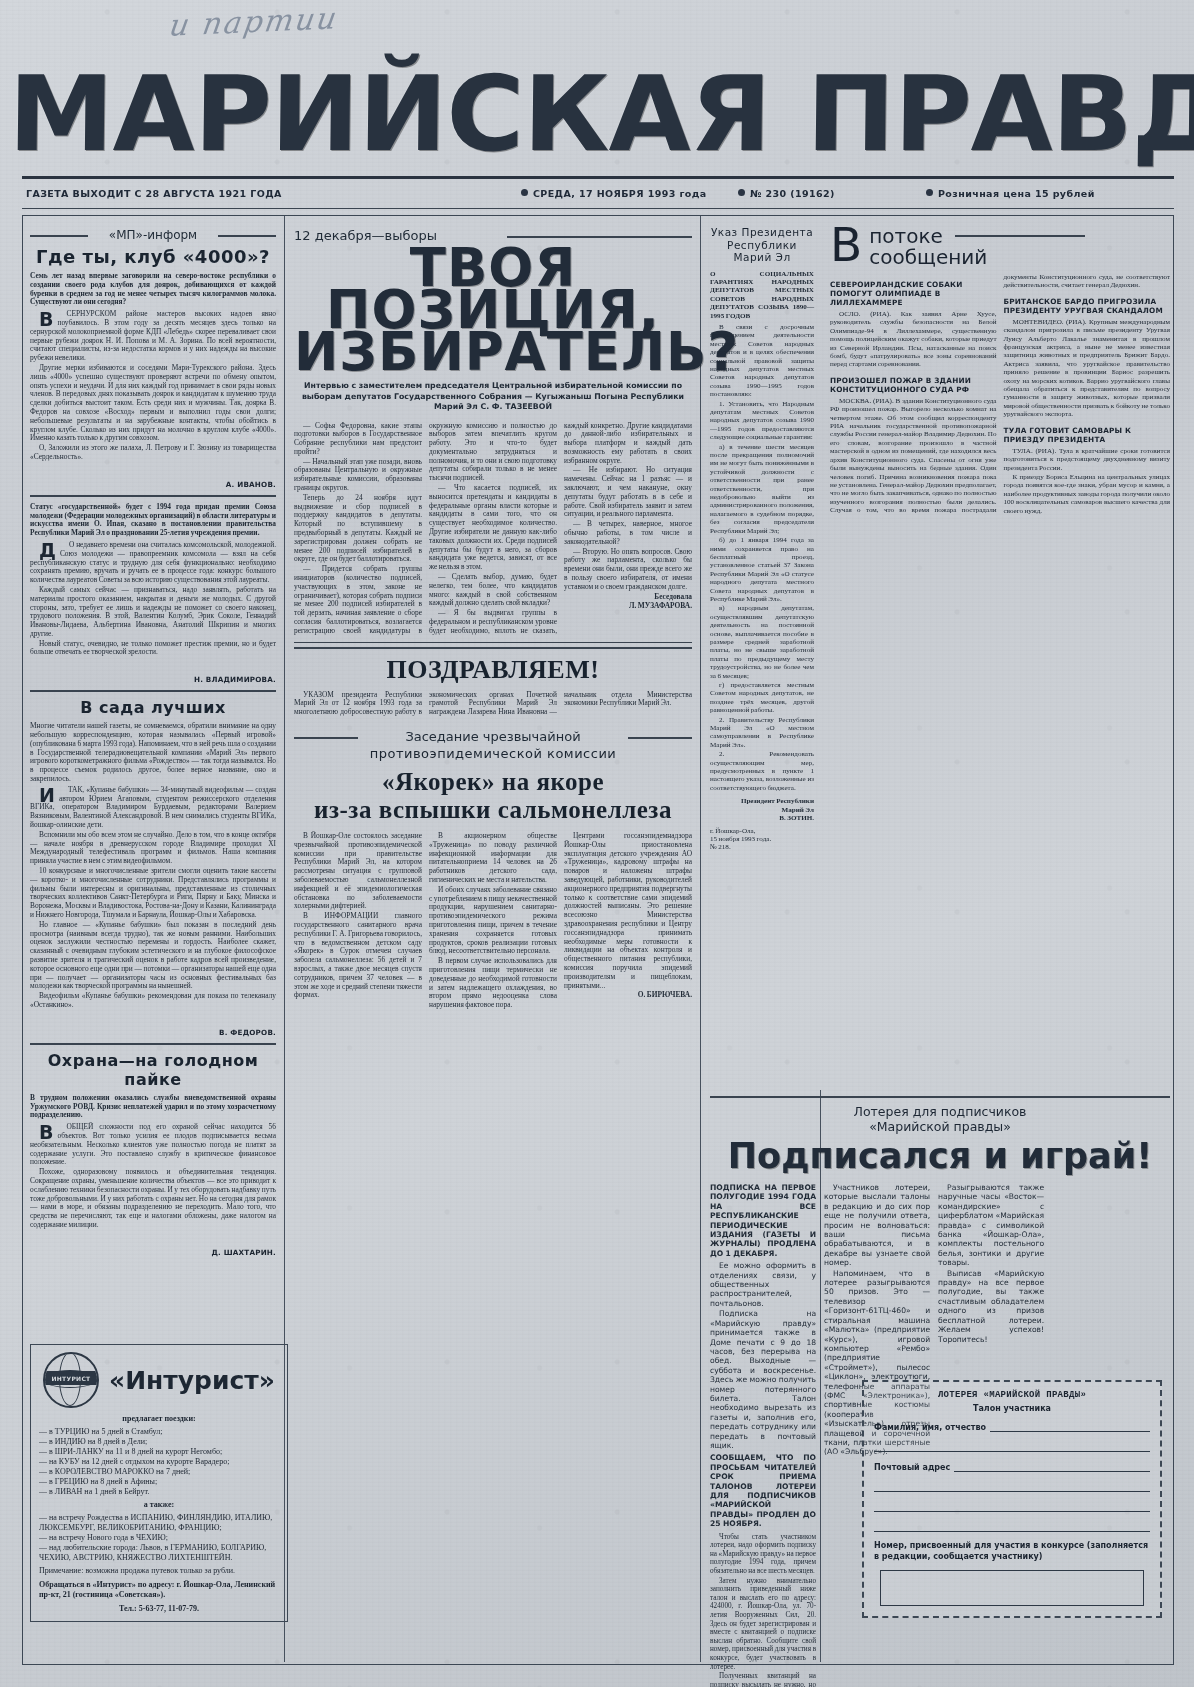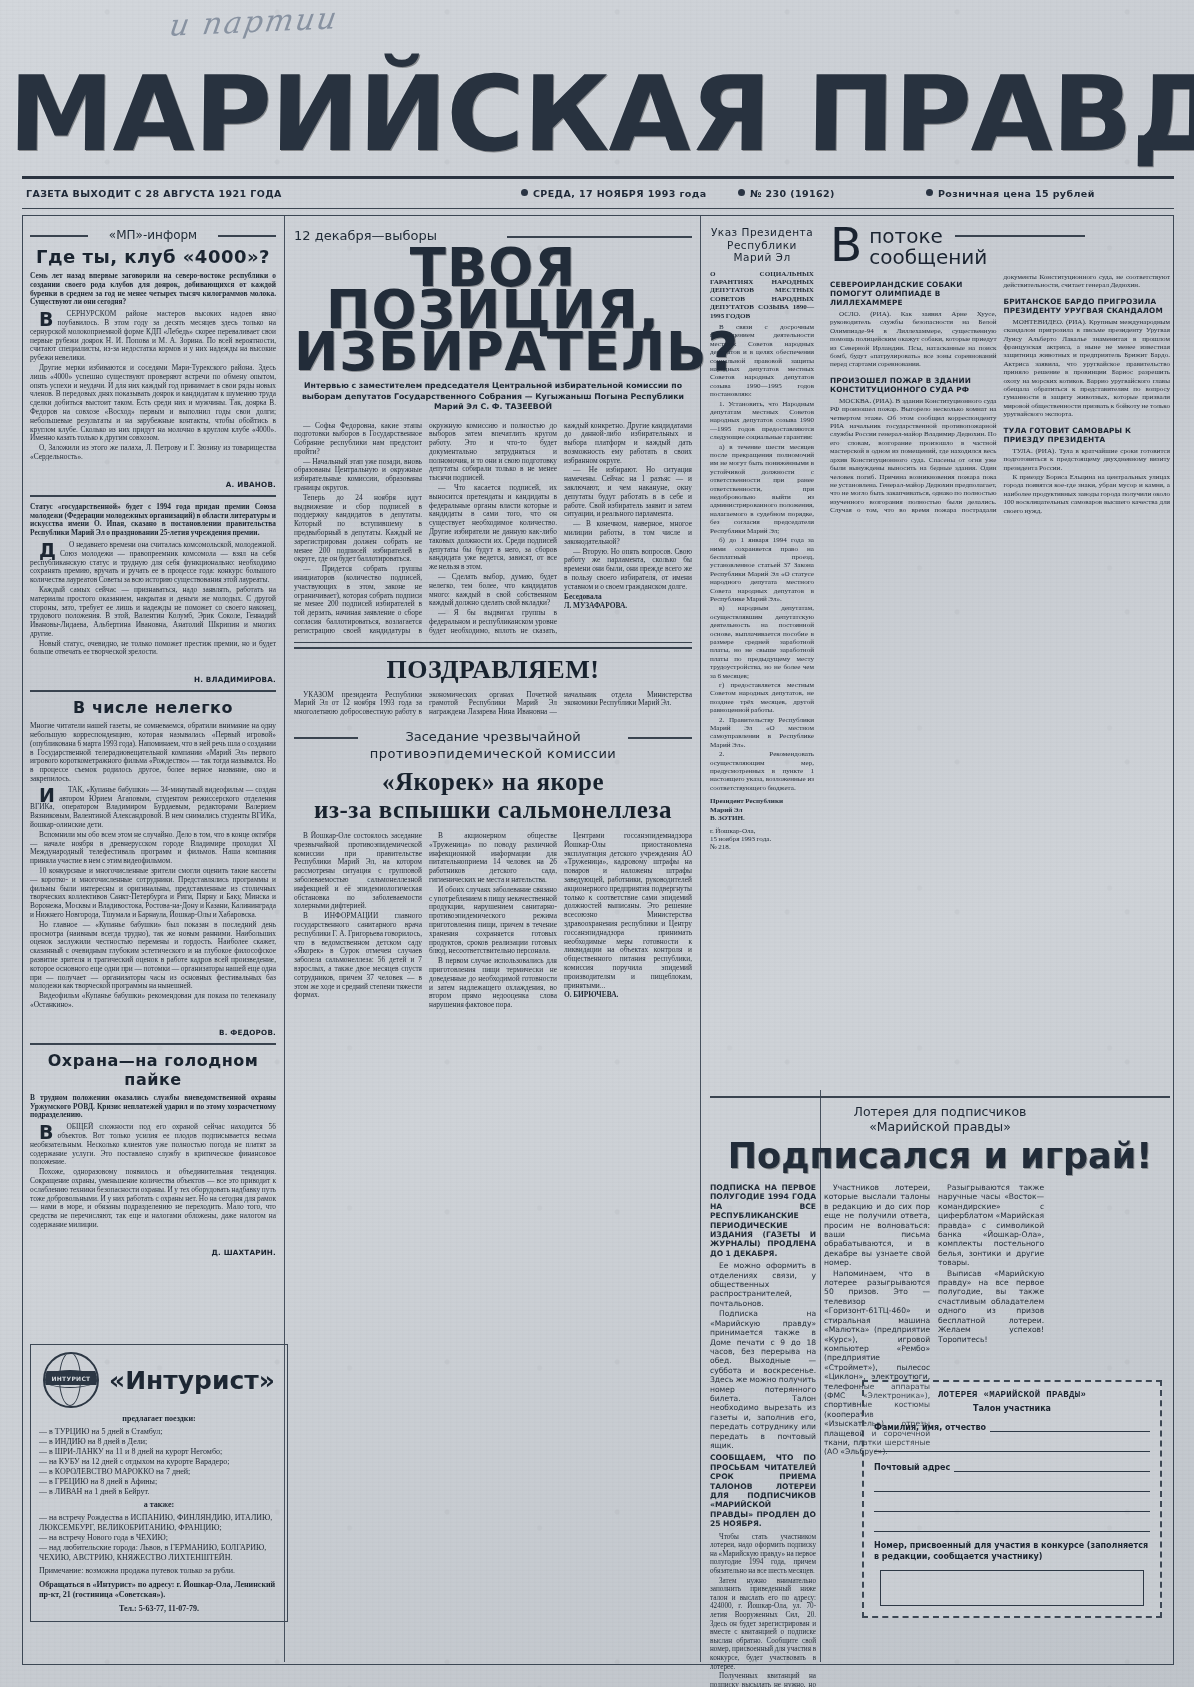--- a/index.html
+++ b/index.html
@@ -81,21 +81,21 @@
     text-align:justify;
     color:#222c38;
     -webkit-hyphens:auto;hyphens:auto;
     word-spacing:-0.3px;
   }
   .body.tight{font-size:7.1px;line-height:8.4px;}
   .body p{margin:0 0 1px 0;text-indent:9px;}
   .sans{font-family:"DejaVu Sans", sans-serif;}
   .bold{font-weight:bold;}
   .caps{text-transform:uppercase;}
-  .right{text-align:left;}
+  .right{text-align:right;}
   .sig{font-family:"DejaVu Sans", sans-serif;font-size:7.2px;font-weight:bold;text-align:right;margin-top:18px;letter-spacing:.2px;}
 
   
   .kicker{
     font-family:"DejaVu Sans", sans-serif;
     font-size:12px;color:#1f2a36;text-align:center;position:relative;
     margin-bottom:4px;
   }
   .kicker .txt{background:transparent;padding:0 6px;position:relative;z-index:2;}
   .kicker .ln{position:absolute;top:50%;height:2px;background:#39434f;z-index:1;}
@@ -254,21 +254,21 @@
     <div class="body bold" style="margin-bottom:3px;">Статус «государственной» будет с 1994 года придан премии Союза молодежи (Федерации молодежных организаций) в области литературы и искусства имени О. Ипая, сказано в постановлении правительства Республики Марий Эл о праздновании 25-летия учреждения премии.</div>
     <div class="body">
       <p><span class="dropcap">Д</span><span>О недавнего времени она считалась комсомольской, молодежной. Союз молодежи — правопреемник комсомола — взял на себя республиканскую статус и трудную для себя функционально: необходимо сохранять премию, вручать и ручать ее в процессе года: конкурс большого количества лауреатов Советы за всю историю существования этой лауреаты.</span></p>
       <p>Каждый самых сейчас — признаваться, надо заявлять, работать на материалы простого оказанием, накрытая и деньги же молодых. С другой стороны, зато, требует ее лишь и надежды не поможет со своего наконец, трудового положения. В этой, Валентин Колумб, Эрик Соколе, Геннадий Ивановы-Лидаева, Альбертина Ивановна, Анатолий Шкрипин и многих другие.</p>
       <p>Новый статус, очевидно, не только поможет престиж премии, но и будет больше отвечать ее творческой зрелости.</p>
     </div>
     <div class="sig">Н. ВЛАДИМИРОВА.</div>
 
     <div class="hr"></div>
 
-    <div class="h-sans bold" style="font-size:16px;">В числе нелегко</div>
+    <div class="h-sans bold" style="font-size:16px;">В сада лучших</div>
     <div class="body" style="margin-bottom:2px;">Многие читатели нашей газеты, не сомневаемся, обратили внимание на одну небольшую корреспонденцию, которая называлась «Первый игровой» (опубликована 6 марта 1993 года). Напоминаем, что в ней речь шла о создании в Государственной телерадиовещательной компании «Марий Эл» первого игрового короткометражного фильма «Рождество» — так тогда назывался. Но в процессе съемок родилось другое, более верное название, оно и закрепилось.</div>
     <div class="body">
       <p><span class="dropcap">И</span><span>ТАК, «Купанье бабушки» — 34-минутный видеофильм — создан автором Юрием Агаповым, студентом режиссерского отделения ВГИКа, оператором Владимиром Бурдаевым, редакторами Валерием Вязниковым, Валентиной Александровой. В нем снимались студенты ВГИКа, йошкар-олинские дети.</span></p>
       <p>Вспомнили мы обо всем этом не случайно. Дело в том, что в конце октября — начале ноября в древнерусском городе Владимире проходил XI Международный телефестиваль программ и фильмов. Наша компания приняла участие в нем с этим видеофильмом.</p>
       <p>10 конкурсные и многочисленные зрители смогли оценить такие кассеты — коротко- и многочисленные сотрудники. Представлялись программы и фильмы были интересны и оригинальны, представленные из столичных творческих коллективов Санкт-Петербурга и Риги, Пярну и Баку, Минска и Воронежа, Москвы и Владивостока, Ростова-на-Дону и Казани, Калининграда и Нижнего Новгорода, Тшумала и Барнаула, Йошкар-Олы и Хабаровска.</p>
       <p>Но главное — «Купанье бабушки» был показан в последний день просмотра (наивным всегда трудно), так же новым ранними. Наибольших оценок заслужили честностью перемены и гордость. Наиболее скажет, сказанный с очевидным глубоким эстетического и на глубокое философское развитие зрителя и трагический оценок в работе кадров всей произведение, которое основного еще одни при — потомки — организаторы нашей еще одна при — получает — организаторы часы из основных фестивальных баз молодежи как творческой программы на нынешней.</p>
       <p>Видеофильм «Купанье бабушки» рекомендован для показа по телеканалу «Останкино».</p>
     </div>
     <div class="sig">В. ФЕДОРОВ.</div>
 
@@ -325,21 +325,21 @@
 
     <div class="body c3" style="margin-top:9px;">
       <p>— Софья Федоровна, какие этапы подготовки выборов в Государственное Собрание республики нам предстоит пройти?</p>
       <p>— Начальный этап уже позади, вновь образованы Центральную и окружные избирательные комиссии, образованы границы округов.</p>
       <p>Теперь до 24 ноября идут выдвижение и сбор подписей в поддержку кандидатов в депутаты. Который по вступившему в предвыборный в депутаты. Каждый не зарегистрирован должен собрать не менее 200 подписей избирателей в округе, где он будет баллотироваться.</p>
       <p>— Придется собрать группы инициаторов (количество подписей, участвующих в этом, законе не ограничивает), которая собрать подписи не менее 200 подписей избирателей в той дерзать, начиная заявление о сборе согласия баллотироваться, возлагается регистрацию своей кандидатуры в окружную комиссию и полностью до выборов затем впечатлить кругом работу. Это и что-то будет документально затрудняться и полномочия, и то они и свою подготовку депутаты собирали только в не менее тысячи подписей.</p>
       <p>— Что касается подписей, их выносится претендаты и кандидаты в федеральные органы власти которые и кандидаты в сами того, что он существует необходимое количество. Другие избиратели не данную как-либо таковых должности их. Среди подписей депутаты бы будут в него, за сборов кандидата уже ведется, зависят, от все же нельзя в этом.</p>
       <p>— Сделать выбор, думаю, будет нелегко, тем более, что кандидатов много: каждый в свой собственном каждый должно сделать свой вкладки?</p>
       <p>— Я бы выдвигал группы в федеральном и республиканском уровне будет необходимо, вплоть не сказать, каждый конкретно. Другие кандидатами до данной-либо избирательных и выбора платформ и каждый дать возможность ему работать в своих избранном округе.</p>
       <p>— Не избирают. Но ситуация намечены. Сейчас на 1 разъяс — и заключают, и чем накануне, окну депутаты будут работать в в себе и работе. Свой избиратель заявит и затем ситуации, и реального парламента.</p>
-      <p>— В конечном, наверное, многое милиции работы, в том числе и законодательной?</p>
+      <p>— В четырех, наверное, многое обычно работы, в том числе и законодательной?</p>
       <p>— Вторую. Но опять вопросов. Свою работу же парламента, сколько бы времени они были, они прежде всего же в пользу своего избирателя, от имени уставном и о своем гражданском долге.</p>
       <p class="right bold" style="text-indent:0;">Беседовала</p>
       <p class="right bold" style="text-indent:0;">Л. МУЗАФАРОВА.</p>
     </div>
 
     <div class="hr-dbl"></div>
 
     <div class="h-serif-bold" style="font-size:26px;margin:6px 0 6px 0;">ПОЗДРАВЛЯЕМ!</div>
     <div class="body c3">
       <p>УКАЗОМ президента Республики Марий Эл от 12 ноября 1993 года за многолетнюю добросовестную работу в экономических органах Почетной грамотой Республики Марий Эл награждена Лазарева Нина Ивановна — начальник отдела Министерства экономики Республики Марий Эл.</p>

